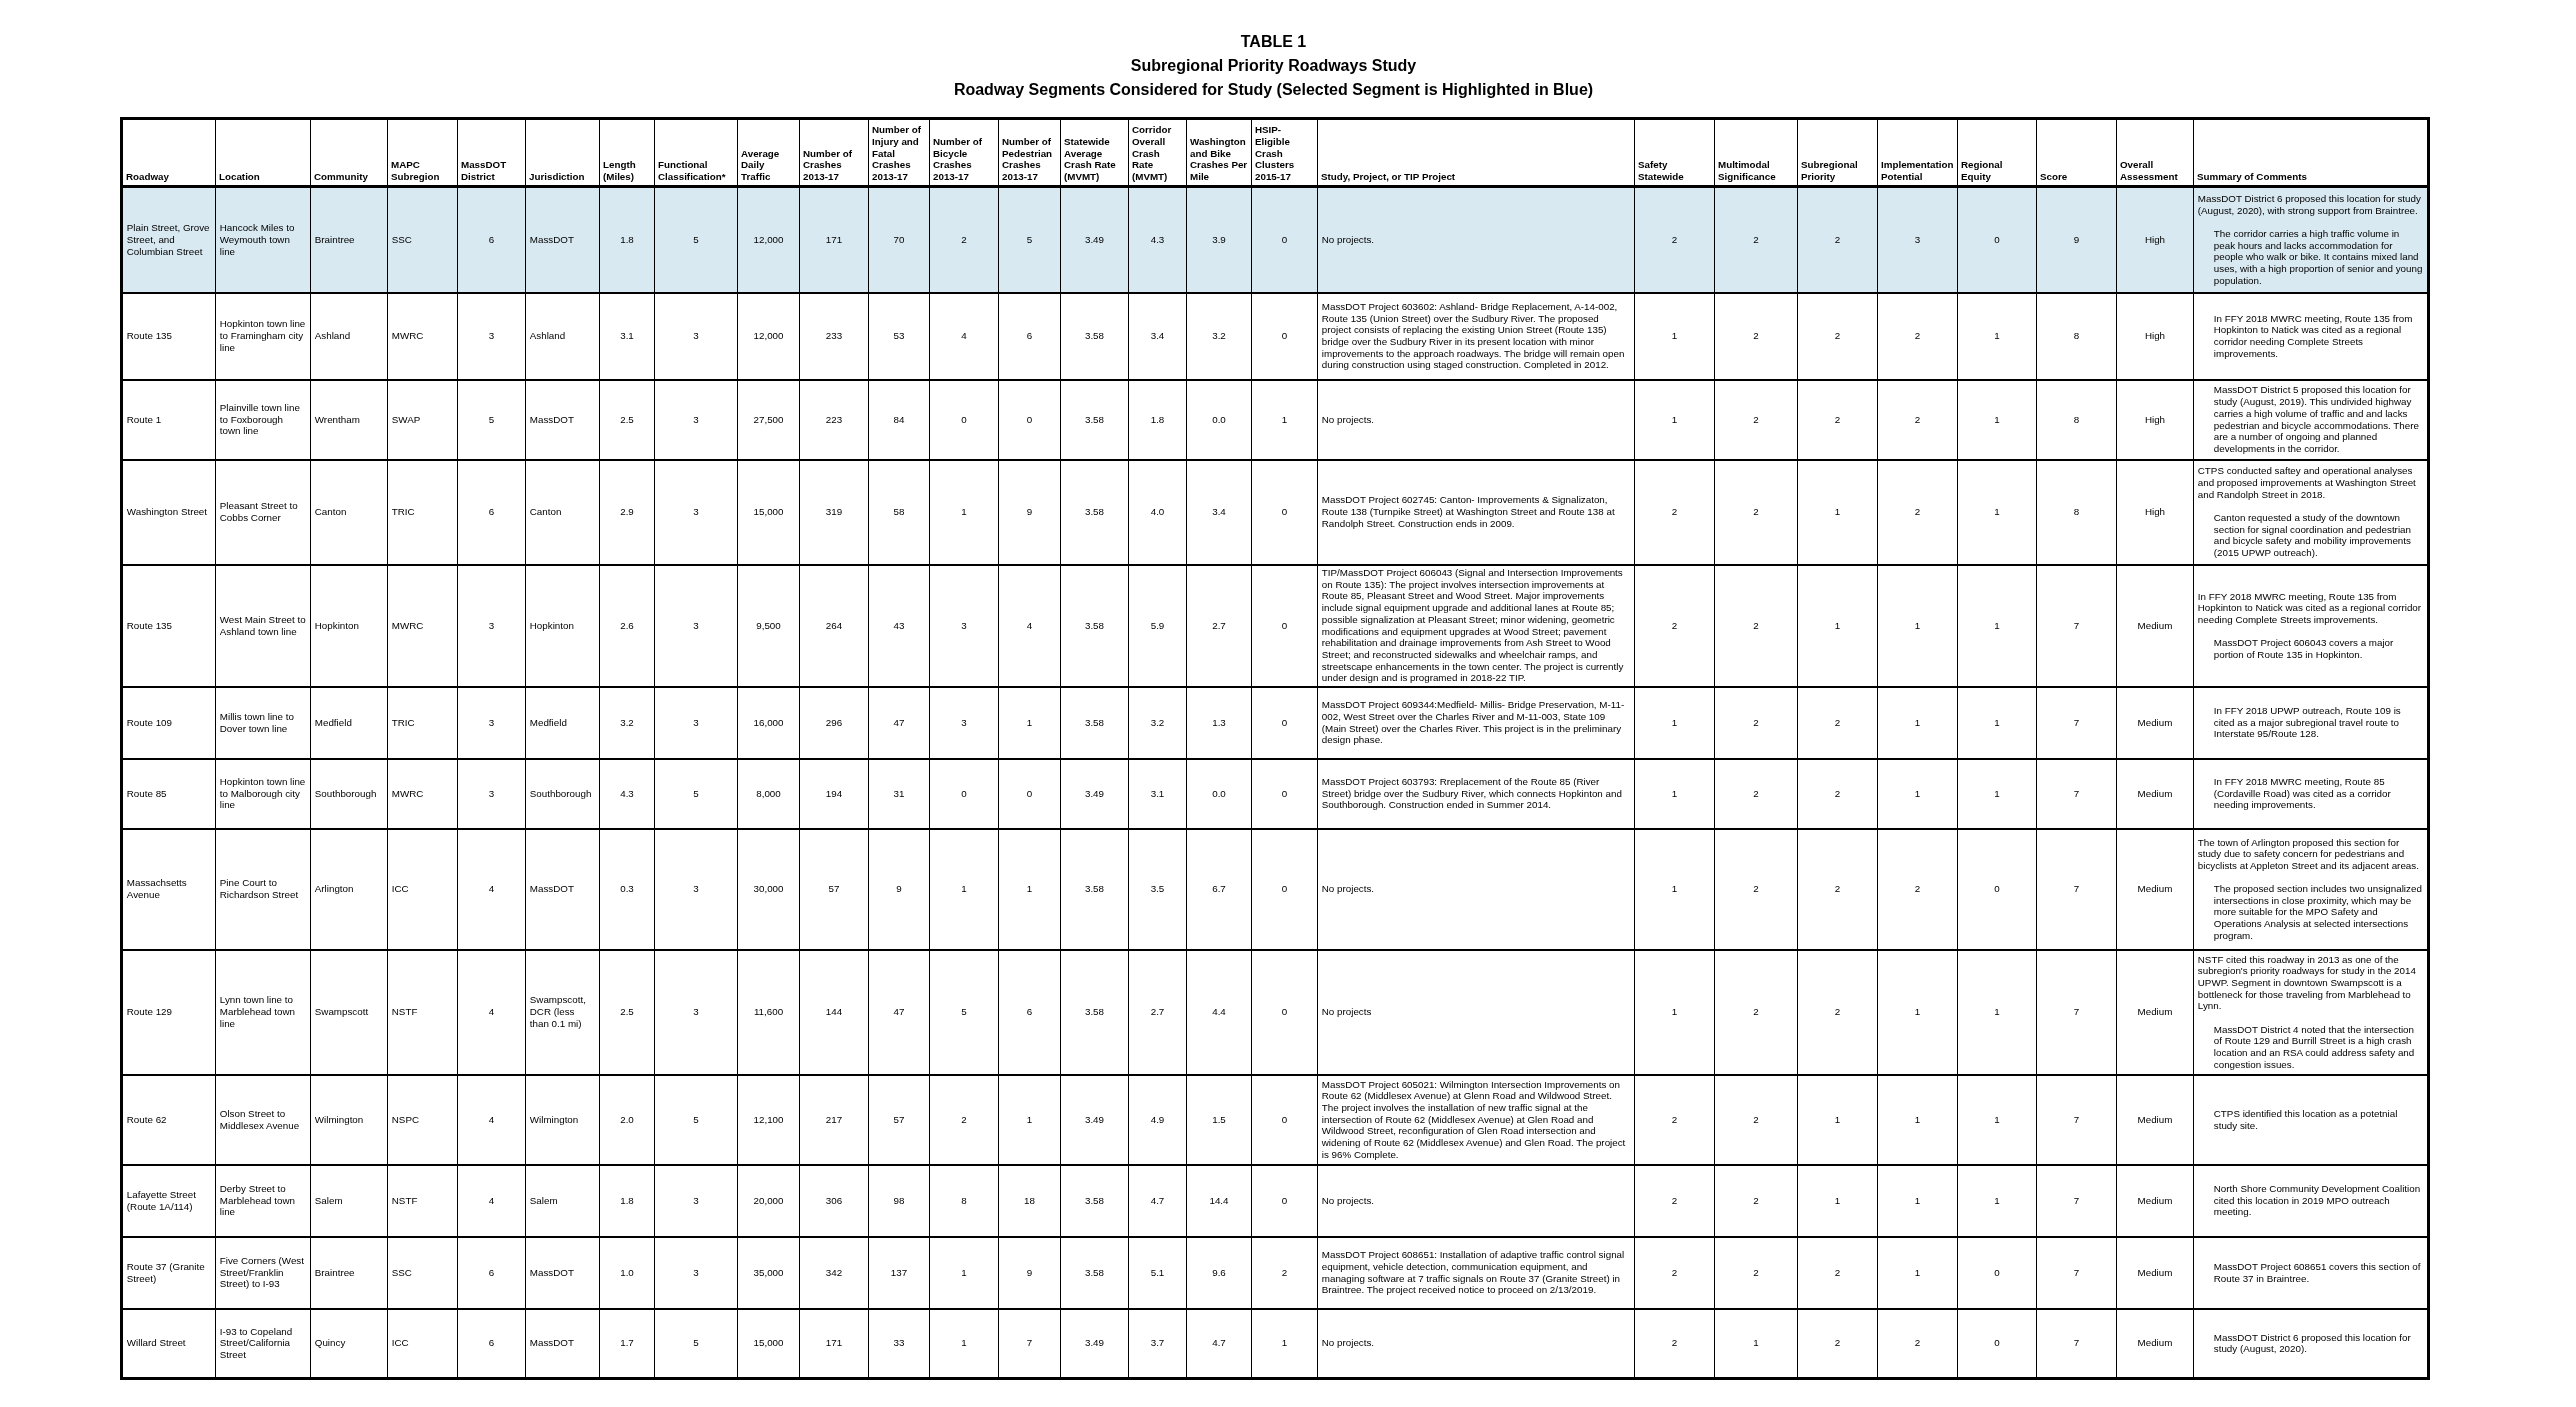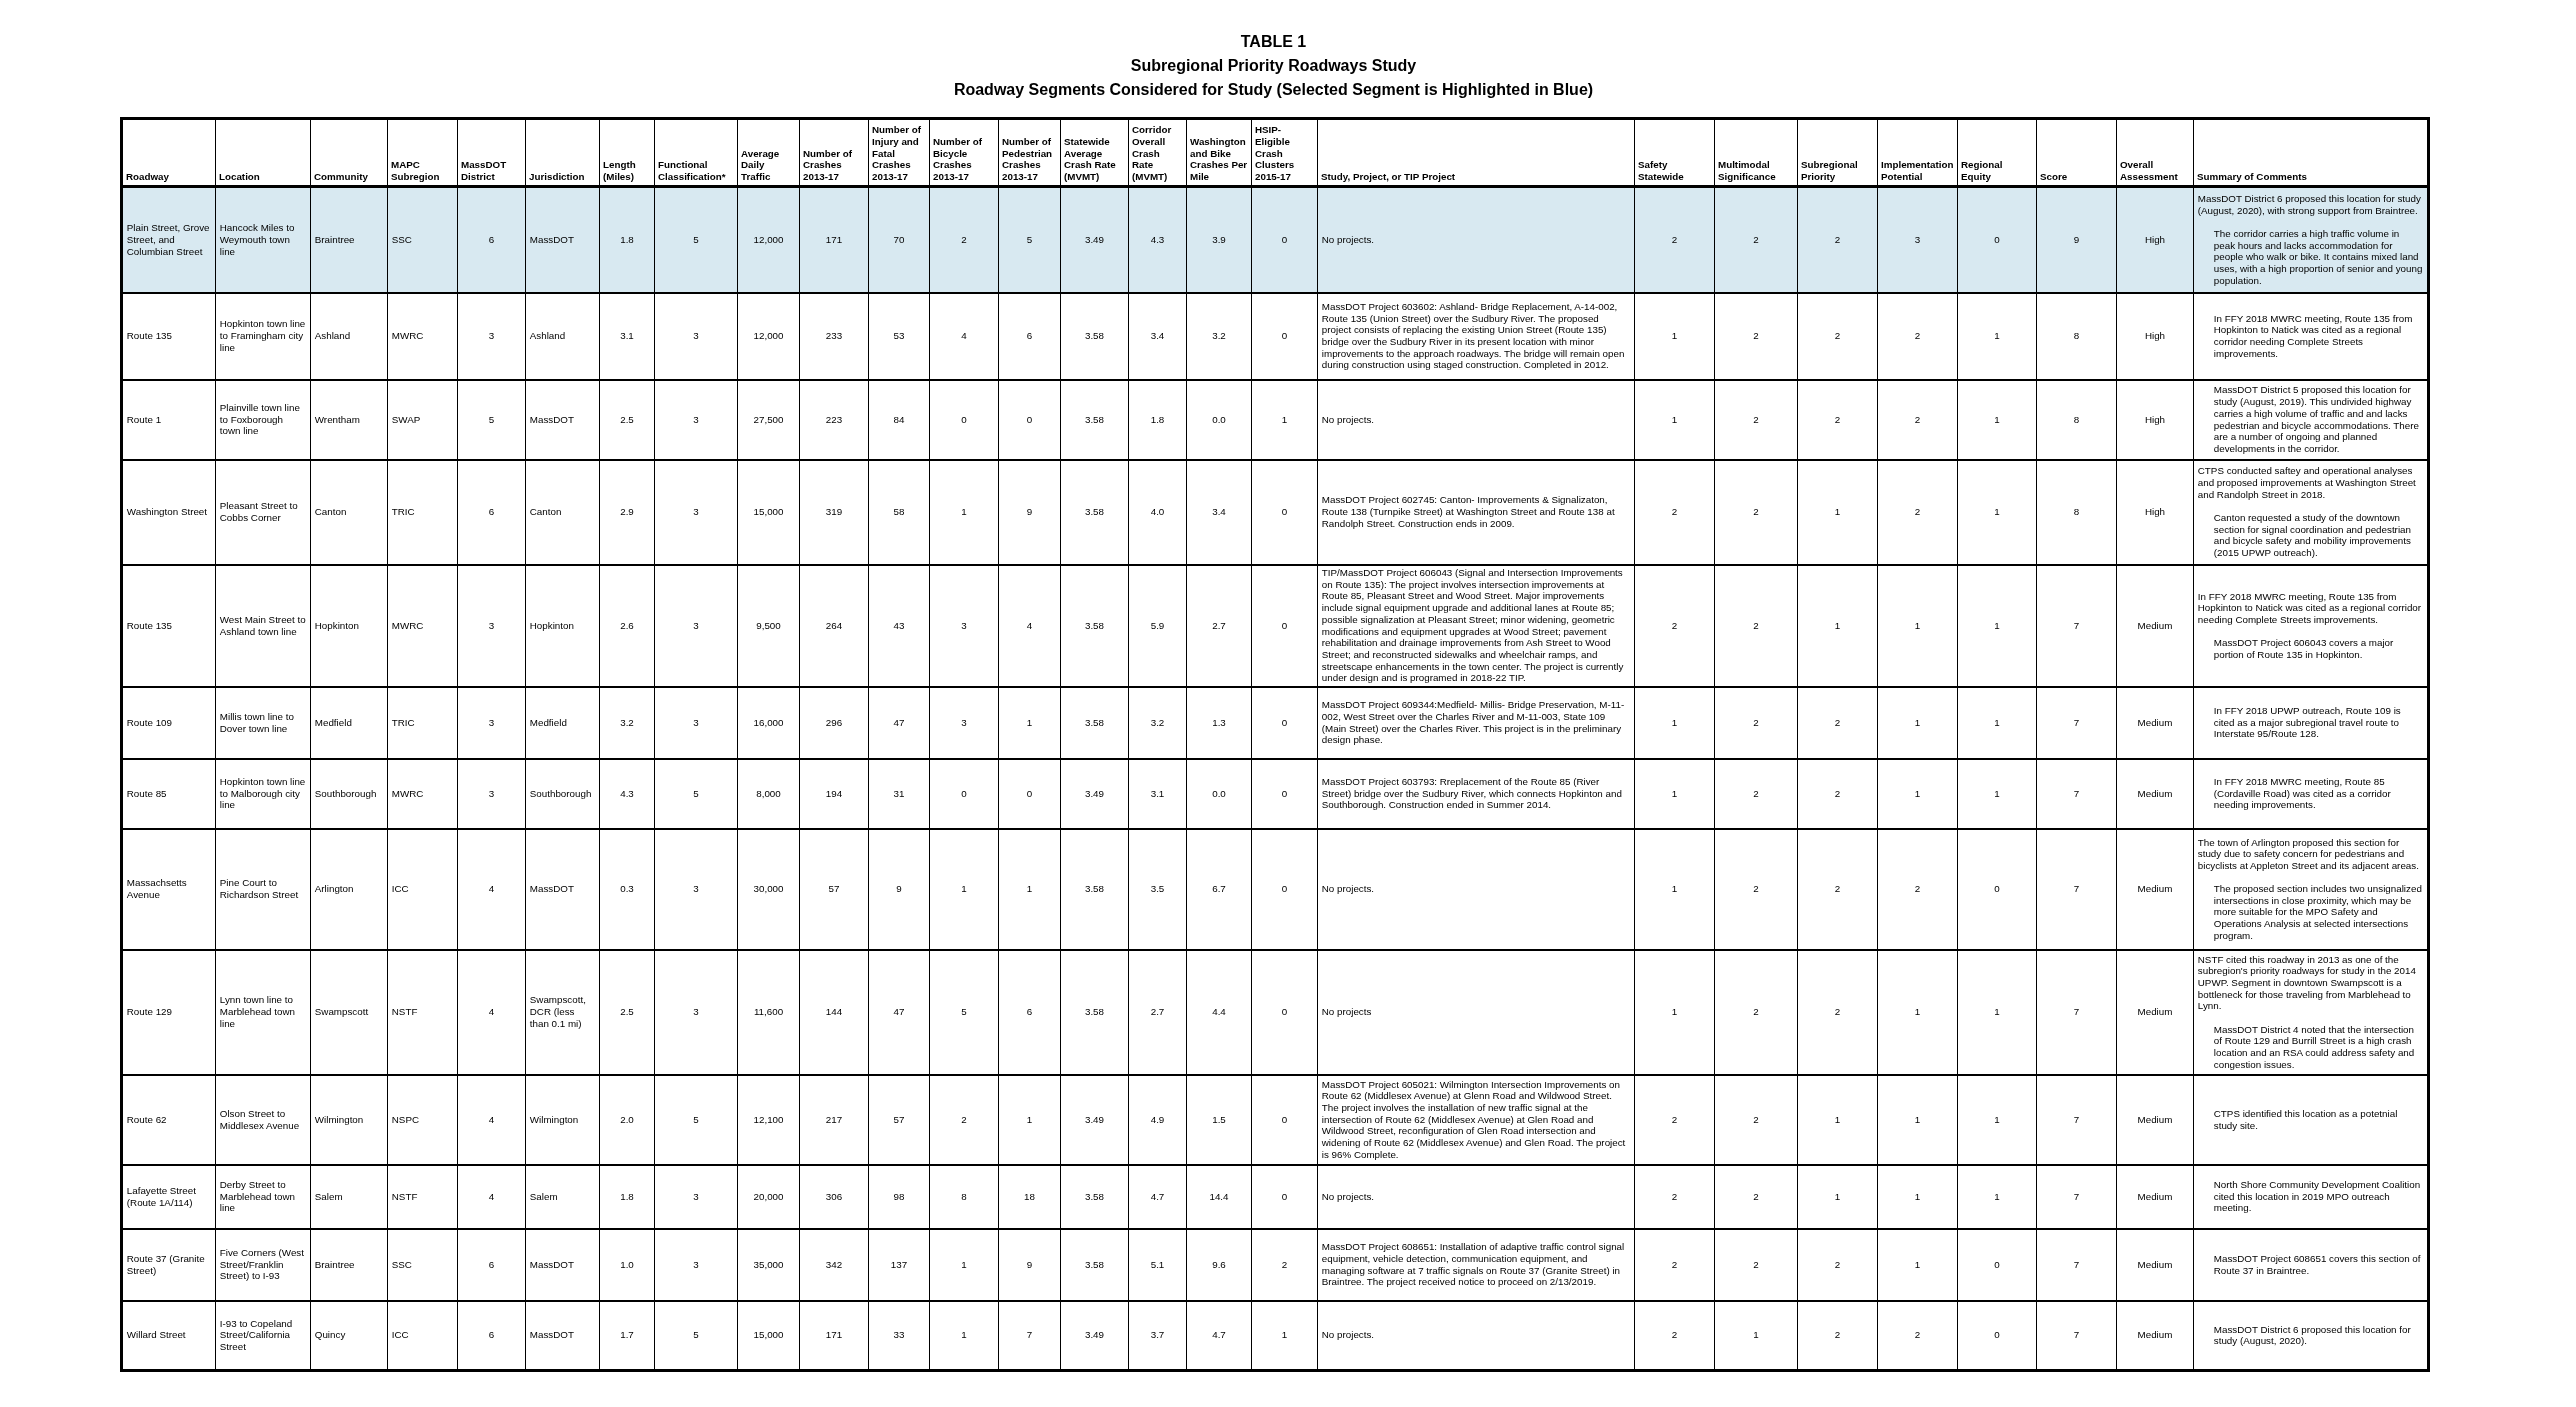--- a/index.html
+++ b/index.html
@@ -401,21 +401,21 @@
           <td class="c">2</td>
           <td class="c">1</td>
           <td class="c">1</td>
           <td class="c">1</td>
           <td class="c">7</td>
           <td class="c">Medium</td>
           <td class="l">
             <p>CTPS identified this location as a potetnial study site.</p>
           </td>
         </tr>
-        <tr style="height: 64px;">
+        <tr style="height: 72px;">
           <td class="l">Lafayette Street (Route 1A/114)</td>
           <td class="l">Derby Street to Marblehead town line</td>
           <td class="l">Salem</td>
           <td class="l">NSTF</td>
           <td class="c">4</td>
           <td class="l">Salem</td>
           <td class="c">1.8</td>
           <td class="c">3</td>
           <td class="c">20,000</td>
           <td class="c">306</td>

